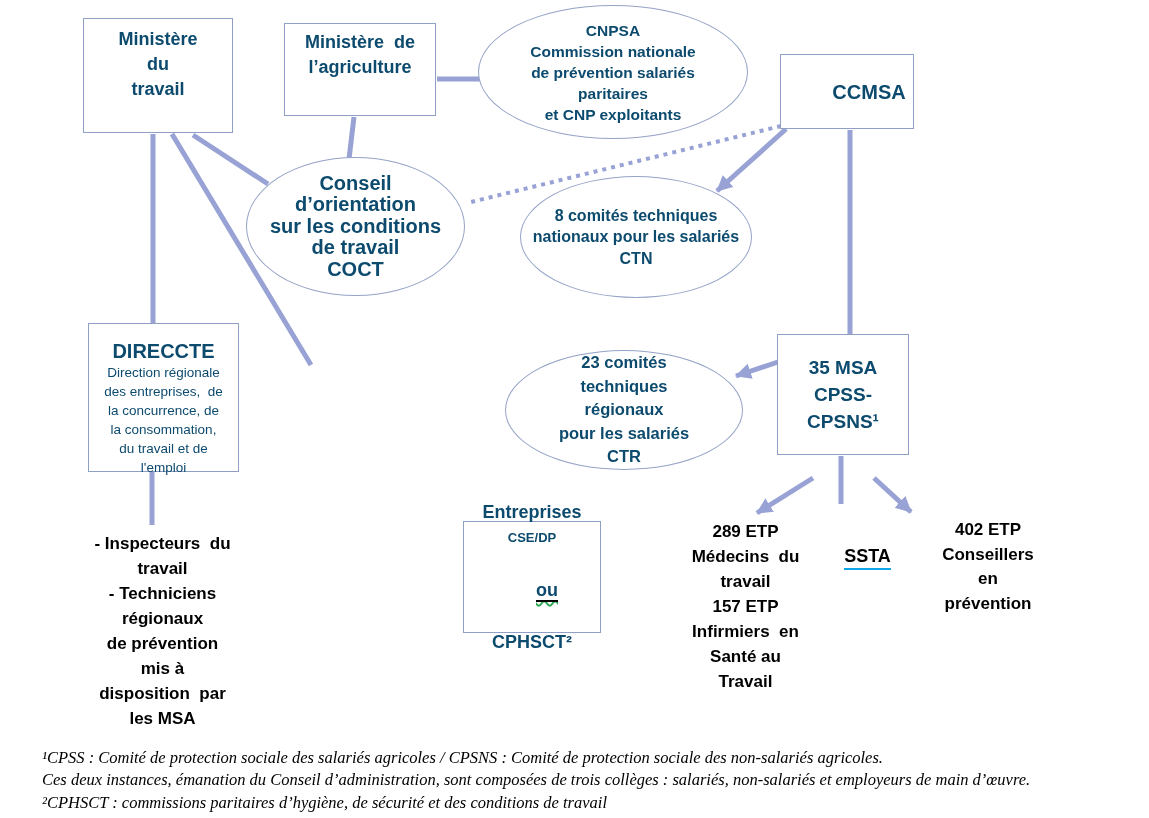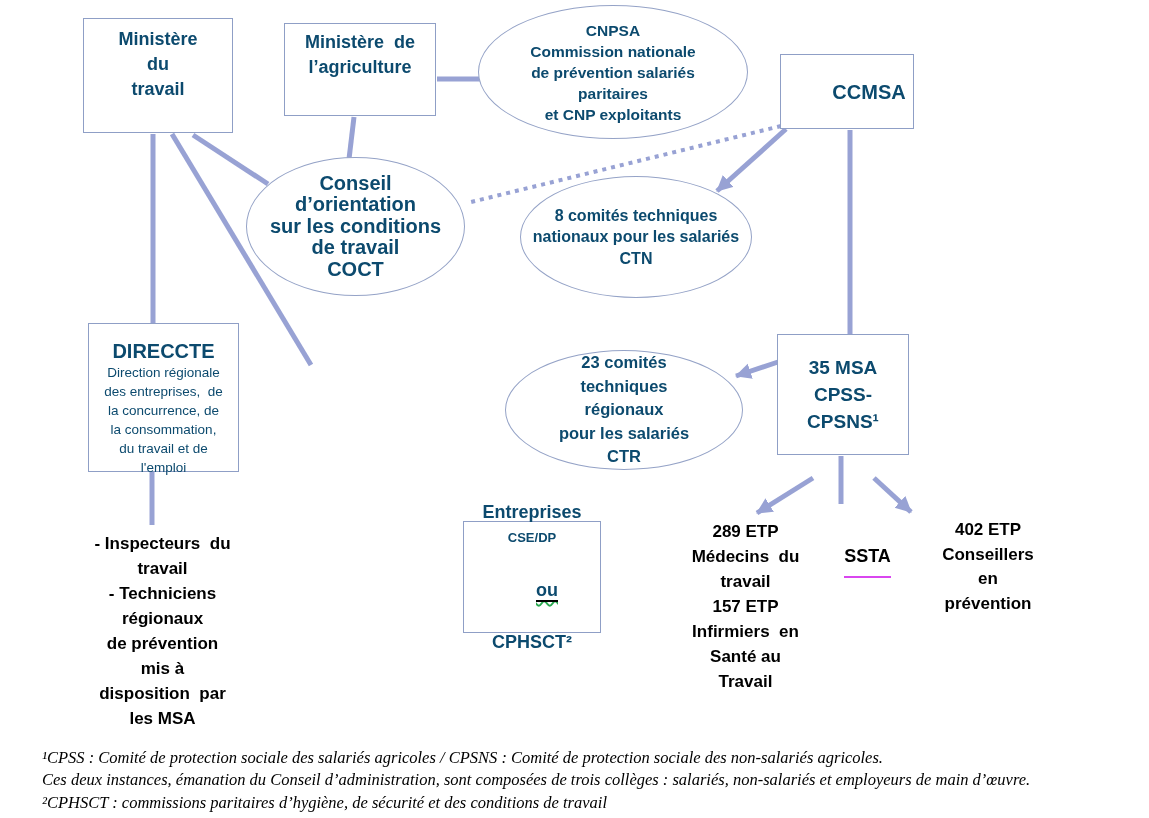--- a/index.html
+++ b/index.html
@@ -11,21 +11,21 @@
   .shape{
     position:absolute;box-sizing:border-box;background:#ffffff;
     border:1px solid #95a3c7;z-index:2;
     display:flex;flex-direction:column;align-items:center;
   }
   .rect{border:1px solid #8f9fc6;}
   .ellipse{border-radius:50%;justify-content:center;}
   .lbl{white-space:pre-wrap;text-align:center;font-weight:bold;color:#0c4a6e;}
   .sub{white-space:pre-wrap;text-align:center;font-weight:normal;color:#0c4a6e;}
   .freetext{position:absolute;z-index:2;text-align:center;font-weight:bold;white-space:pre-wrap;}
-  .ssta-inner{border-bottom:2px solid #d946ef;padding-bottom:9px;display:inline-block;}
+  .ssta-inner{border-bottom:2px solid #0ea5e9;padding-bottom:1px;display:inline-block;}
   .squig{
     text-decoration-line:underline;text-decoration-style:wavy;
     text-decoration-color:#27a84e;text-decoration-thickness:2px;
     text-underline-offset:4px;display:inline-block;
   }
   .u-black{text-decoration:underline solid #000;text-decoration-thickness:2px;}
   .footnotes{
     position:absolute;z-index:2;left:30px;top:747px;width:1115px;
     font-family:"Liberation Serif", serif;font-style:italic;
     font-size:16.5px;line-height:22.3px;white-space:pre-line;text-align:left;margin-left:12px;

